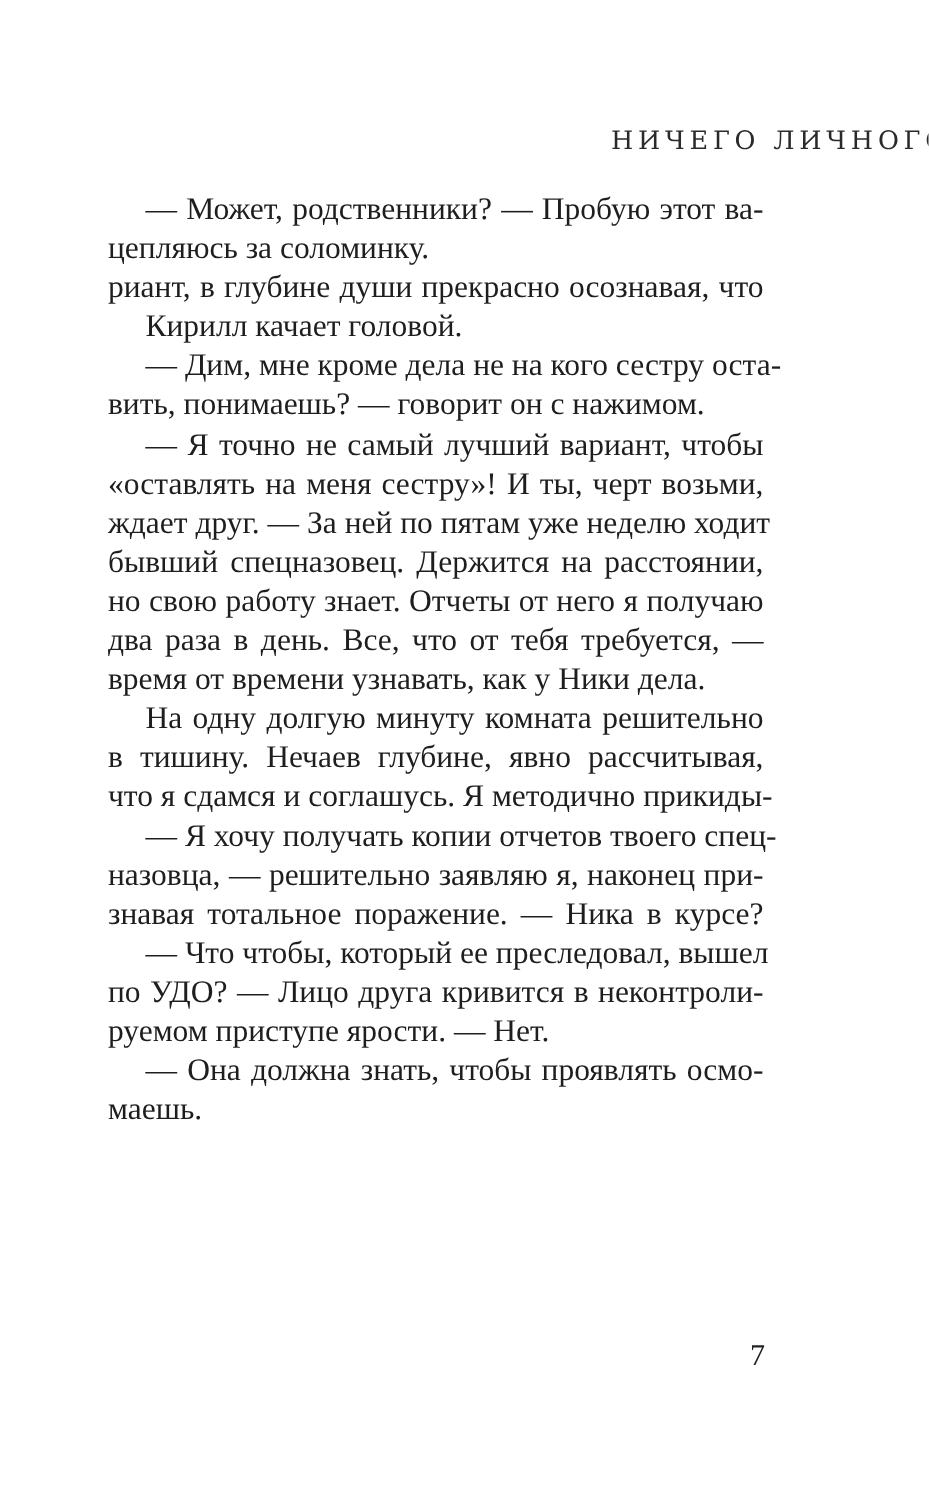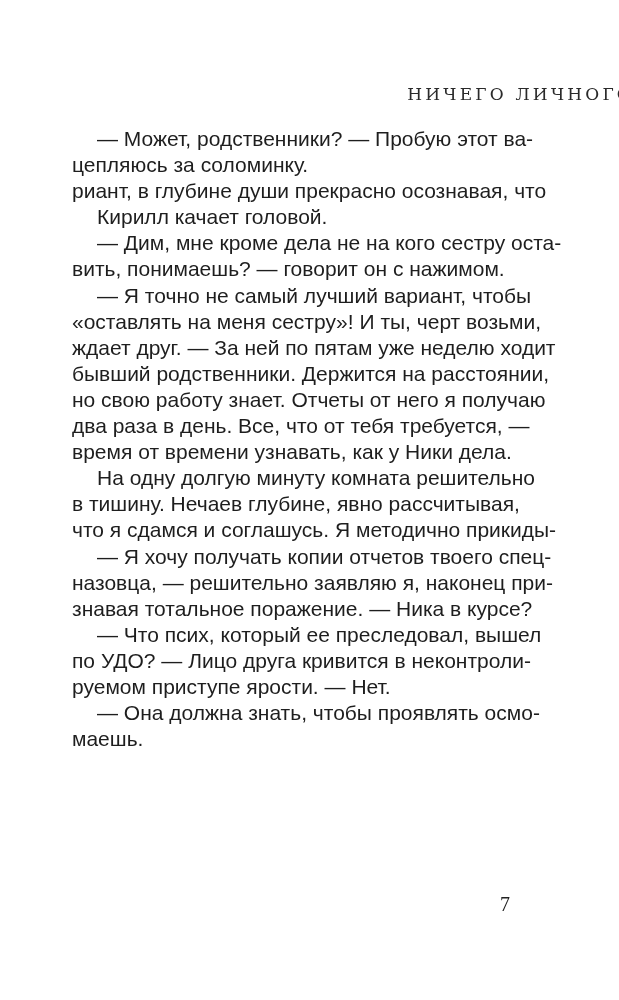--- a/index.html
+++ b/index.html
@@ -4,21 +4,21 @@
 <style>
   html, body { margin:0; padding:0; background:#ffffff; }
   body { width:619px; height:1000px; position:relative; overflow:hidden; }
   .header {
     position:absolute; top:84px; left:15px; width:619px; text-align:right;
     font-family:"DejaVu Serif", serif; font-size:17px; letter-spacing:3.2px;
     color:#2a2a2a;
   }
   .text {
     position:absolute; top:126px; left:72px; width:437px;
-    font-family:Liberation Sans, sans-serif; font-size:21px; line-height:26.1px;
+    font-family:Liberation Serif, serif; font-size:21px; line-height:26.1px;
     color:#1e1e1e;
   }
   .line { display:block; white-space:nowrap; text-align:justify; text-align-last:justify; height:26.1px; overflow:visible; }
   .line.indent { padding-left:25px; }
   .line.last { text-align-last:left; }
   .pagenum {
     position:absolute; top:893px; left:490px; width:20px; text-align:right;
     font-family:"Liberation Serif", serif; font-size:20px; color:#222;
   }
 </style>
@@ -39,37 +39,37 @@
   <div>
     <span class="line indent">— Дим, мне кроме дела не на кого сестру оста-</span>
     <span class="line last">вить, понимаешь? — говорит он с нажимом.</span>
   </div>
   <div>
     <span class="line indent">— Я точно не самый лучший вариант, чтобы</span>
     <span class="line">«оставлять на меня сестру»! И ты, черт возьми,</span>
   </div>
   <div>
     <span class="line">ждает друг. — За ней по пятам уже неделю ходит</span>
-    <span class="line">бывший родственники. Держится на расстоянии,</span>
+    <span class="line">бывший спецназовец. Держится на расстоянии,</span>
     <span class="line">но свою работу знает. Отчеты от него я получаю</span>
     <span class="line">два раза в день. Все, что от тебя требуется, —</span>
     <span class="line last">время от времени узнавать, как у Ники дела.</span>
   </div>
   <div>
     <span class="line indent">На одну долгую минуту комната решительно</span>
     <span class="line">в тишину. Нечаев глубине, явно рассчитывая,</span>
     <span class="line">что я сдамся и соглашусь. Я методично прикиды-</span>
   </div>
   <div>
     <span class="line indent">— Я хочу получать копии отчетов твоего спец-</span>
     <span class="line">назовца, — решительно заявляю я, наконец при-</span>
     <span class="line">знавая тотальное поражение. — Ника в курсе?</span>
   </div>
   <div>
-    <span class="line indent">— Что псих, который ее преследовал, вышел</span>
+    <span class="line indent">— Что чтобы, который ее преследовал, вышел</span>
     <span class="line">по УДО? — Лицо друга кривится в неконтроли-</span>
     <span class="line last">руемом приступе ярости. — Нет.</span>
   </div>
   <div>
     <span class="line indent">— Она должна знать, чтобы проявлять осмо-</span>
     <span class="line last">маешь.</span>
   </div>
 </div>
 
 <div class="pagenum">7</div>

